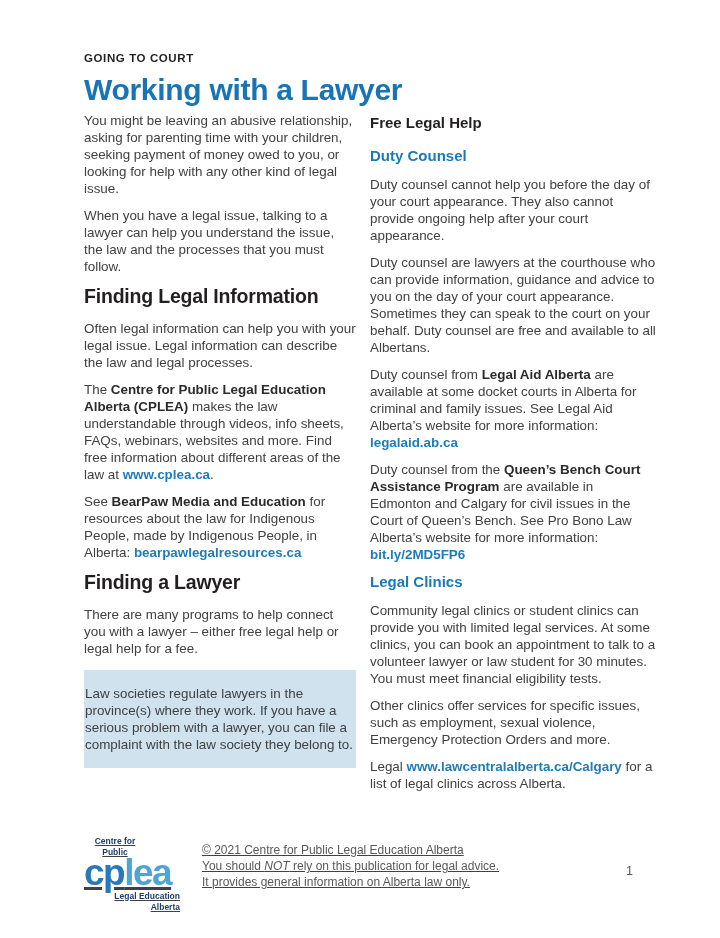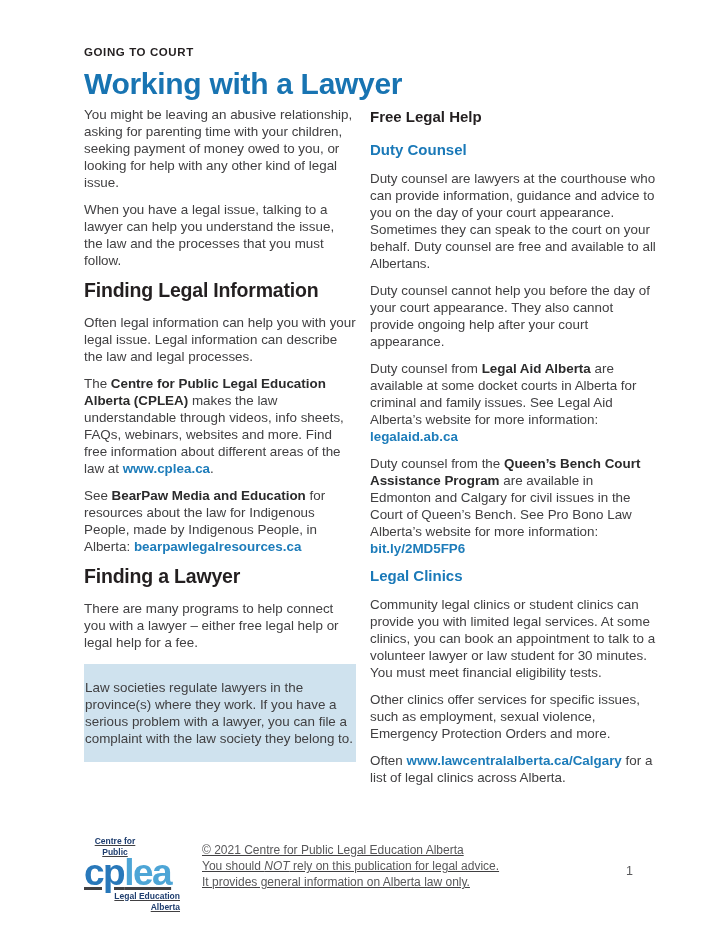--- a/index.html
+++ b/index.html
@@ -9,21 +9,21 @@
     width: 720px;
     height: 938px;
     background: #ffffff;
     font-family: "Liberation Sans", sans-serif;
     color: #414042;
     overflow: hidden;
   }
   .content {
     position: absolute;
     left: 84px;
-    top: 46px;
+    top: 52px;
     width: 573px;
   }
   .eyebrow {
     font-size: 11.5px;
     font-weight: bold;
     letter-spacing: 0.6px;
     color: #231f20;
   }
   .title {
     margin: 9px 0 0 0;
@@ -159,34 +159,34 @@
 
         <div class="callout">
           <p>Law societies regulate lawyers in the province(s) where they work. If you have a serious problem with a lawyer, you can file a complaint with the law society they belong to.</p>
         </div>
       </div>
 
       <div class="col-right">
         <h3>Free Legal Help</h3>
 
         <h4>Duty Counsel</h4>
+        <p>Duty counsel cannot help you before the day of your court appearance. They also cannot provide ongoing help after your court appearance.</p>
         <p>Duty counsel are lawyers at the courthouse who can provide information, guidance and advice to you on the day of your court appearance. Sometimes they can speak to the court on your behalf. Duty counsel are free and available to all Albertans.</p>
-        <p>Duty counsel cannot help you before the day of your court appearance. They also cannot provide ongoing help after your court appearance.</p>
         <p>
           <span>Duty counsel from </span><strong>Legal Aid Alberta</strong><span> are available at some docket courts in Alberta for criminal and family issues. See Legal Aid Alberta’s website for more information: </span><a class="link">legalaid.ab.ca</a>
         </p>
         <p>
           <span>Duty counsel from the </span><strong>Queen’s Bench Court Assistance Program</strong><span> are available in Edmonton and Calgary for civil issues in the Court of Queen’s Bench. See Pro Bono Law Alberta’s website for more information: </span><a class="link">bit.ly/2MD5FP6</a>
         </p>
 
         <h4>Legal Clinics</h4>
         <p>Community legal clinics or student clinics can provide you with limited legal services. At some clinics, you can book an appointment to talk to a volunteer lawyer or law student for 30 minutes. You must meet financial eligibility tests.</p>
         <p>Other clinics offer services for specific issues, such as employment, sexual violence, Emergency Protection Orders and more.</p>
         <p>
-          <span>Often </span><a class="link">www.lawcentralalberta.ca/Calgary</a><span> for a list of legal clinics across Alberta.</span>
+          <span>Legal </span><a class="link">www.lawcentralalberta.ca/Calgary</a><span> for a list of legal clinics across Alberta.</span>
         </p>
       </div>
     </div>
   </div>
 
   <div class="footer">
     <div class="logo">
       <div class="logo-top">
         <div>Centre for</div>
         <div>Public</div>

